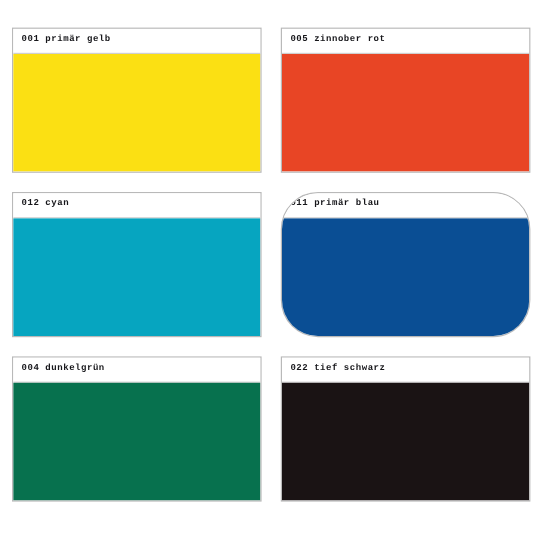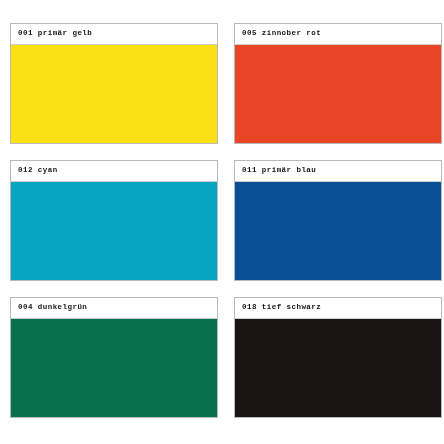--- a/index.html
+++ b/index.html
@@ -90,35 +90,35 @@
       <div class="swatch-color" style="background-color: rgb(232, 69, 37);"></div>
     </div>
 
     <div class="swatch-card" style="border-color: rgb(185, 185, 185);">
       <div class="swatch-label-bar">
         <span class="swatch-label">012 cyan</span>
       </div>
       <div class="swatch-color" style="background-color: rgb(6, 165, 192);"></div>
     </div>
 
-    <div class="swatch-card" style="border-color: rgb(185, 185, 185);">
+    <div class="swatch-card" style="border-color: rgb(185, 185, 185); border-radius: 31px;">
       <div class="swatch-label-bar">
         <span class="swatch-label">011 primär blau</span>
       </div>
       <div class="swatch-color" style="background-color: rgb(10, 78, 148);"></div>
     </div>
 
     <div class="swatch-card" style="border-color: rgb(185, 185, 185);">
       <div class="swatch-label-bar">
         <span class="swatch-label">004 dunkelgrün</span>
       </div>
       <div class="swatch-color" style="background-color: rgb(7, 113, 78);"></div>
     </div>
 
     <div class="swatch-card" style="border-color: rgb(185, 185, 185);">
       <div class="swatch-label-bar">
-        <span class="swatch-label">018 tief schwarz</span>
+        <span class="swatch-label">022 tief schwarz</span>
       </div>
       <div class="swatch-color" style="background-color: rgb(26, 19, 20);"></div>
     </div>
 
   </div>
 </div>
 
 </body></html>

